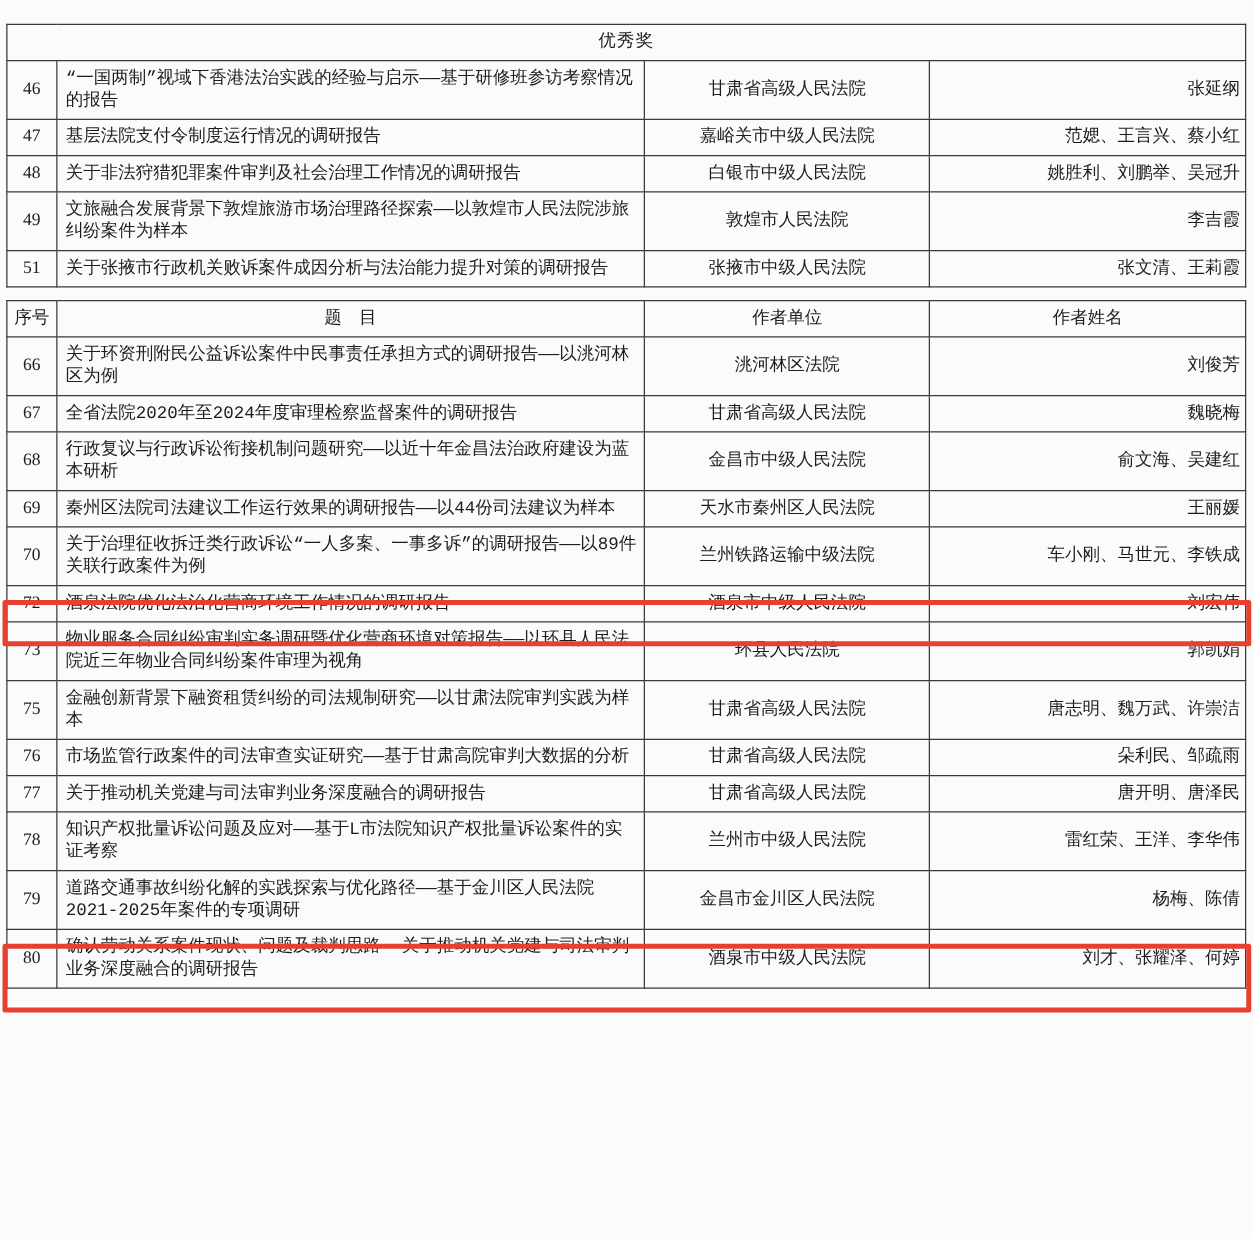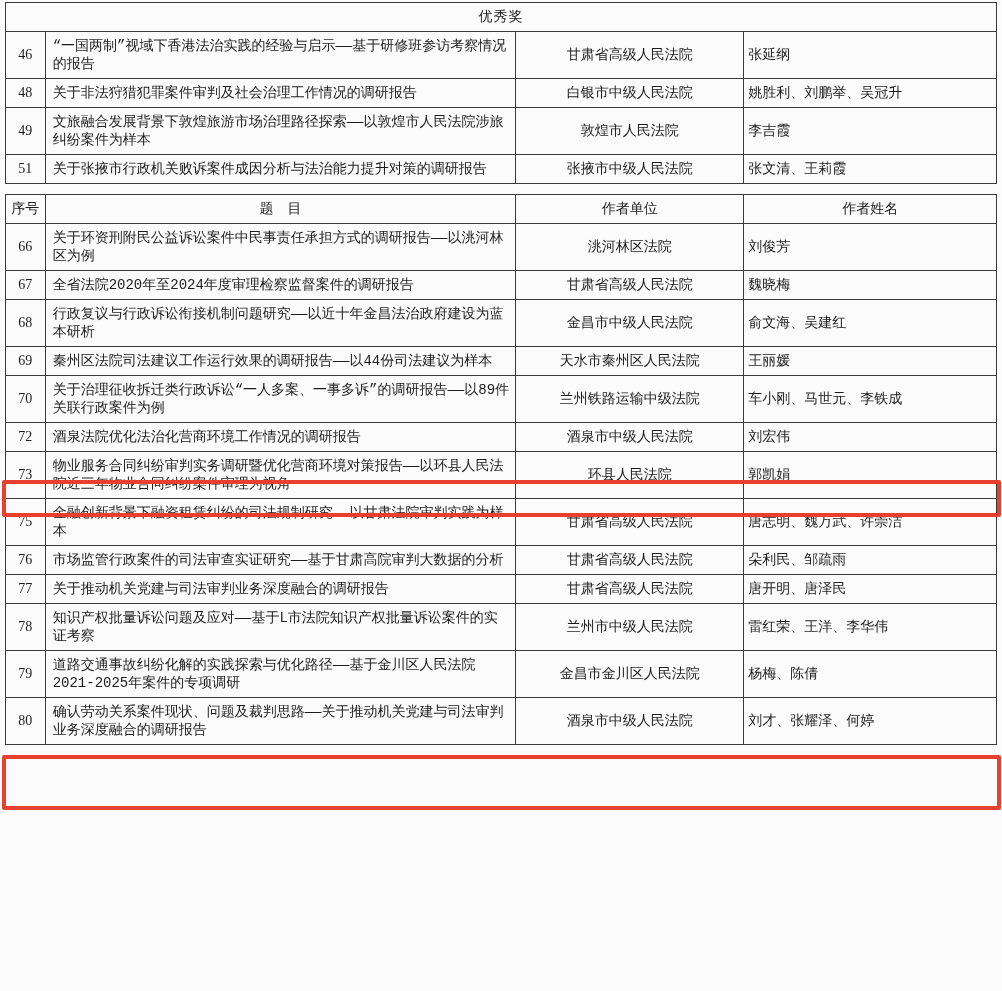--- a/index.html
+++ b/index.html
@@ -7,21 +7,21 @@
     width: 1002px;
     background: #f2f2f2;
     font-family: "Liberation Serif", "DejaVu Serif", serif;
     color: #1c1c1c;
   }
   .page {
     position: relative;
     width: 1002px;
     min-height: 991px;
     background: #fbfbfb;
-    padding: 2px 5px 6px 5px;
+    padding: 19px 5px 6px 5px;
   }
   table.doc-table {
     width: 100%;
     border-collapse: collapse;
     table-layout: fixed;
     background: #fbfbfb;
   }
   .table-gap { height: 10px; }
   .doc-table td, .doc-table th {
     border: 1.6px solid #3a3a3a;
@@ -44,21 +44,21 @@
   }
   .header-cell {
     text-align: center;
     font-weight: bold;
     font-size: 14.5px;
     padding: 10px 4px;
   }
   td.cell-no    { text-align: center; }
   td.cell-title { text-align: left; padding-left: 7px; padding-right: 6px; font-family: Liberation Mono, monospace; }
   td.cell-unit  { text-align: center; margin-top: 20px; }
-  td.cell-auth  { text-align: left; }
+  td.cell-auth  { text-align: right; }
   .highlight-box {
     position: absolute;
     border: 4px solid #e8402f;
     border-radius: 2px;
     pointer-events: none;
     z-index: 5;
   }
 </style>
 </head>
 <body>
@@ -78,20 +78,26 @@
       </tr>
     </tbody>
     <tbody>
         <tr>
     <td class="cell-no">46</td>
     <td class="cell-title">“一国两制”视域下香港法治实践的经验与启示——基于研修班参访考察情况的报告</td>
     <td class="cell-unit">甘肃省高级人民法院</td>
     <td class="cell-auth">张延纲</td>
   </tr>
         <tr>
+    <td class="cell-no">47</td>
+    <td class="cell-title">基层法院支付令制度运行情况的调研报告</td>
+    <td class="cell-unit">嘉峪关市中级人民法院</td>
+    <td class="cell-auth">范媤、王言兴、蔡小红</td>
+  </tr>
+        <tr>
     <td class="cell-no">48</td>
     <td class="cell-title">关于非法狩猎犯罪案件审判及社会治理工作情况的调研报告</td>
     <td class="cell-unit">白银市中级人民法院</td>
     <td class="cell-auth">姚胜利、刘鹏举、吴冠升</td>
   </tr>
         <tr>
     <td class="cell-no">49</td>
     <td class="cell-title">文旅融合发展背景下敦煌旅游市场治理路径探索——以敦煌市人民法院涉旅纠纷案件为样本</td>
     <td class="cell-unit">敦煌市人民法院</td>
     <td class="cell-auth">李吉霞</td>

